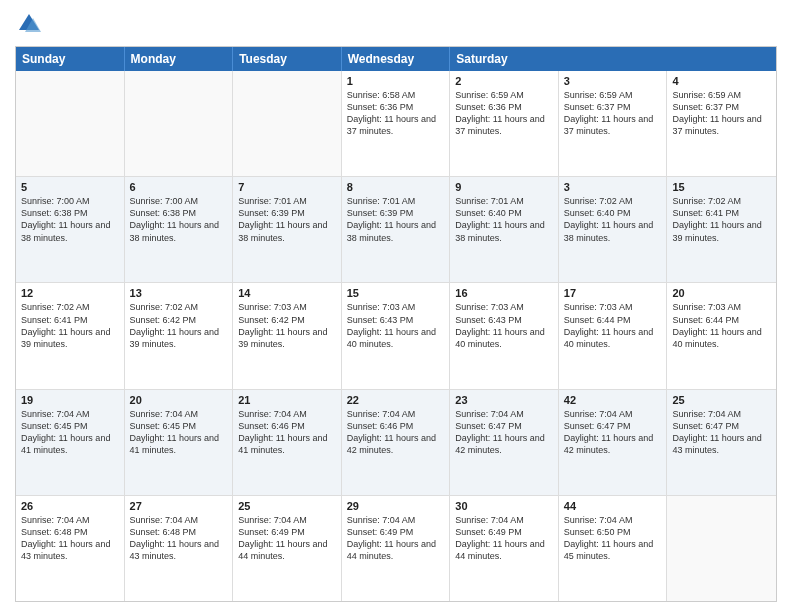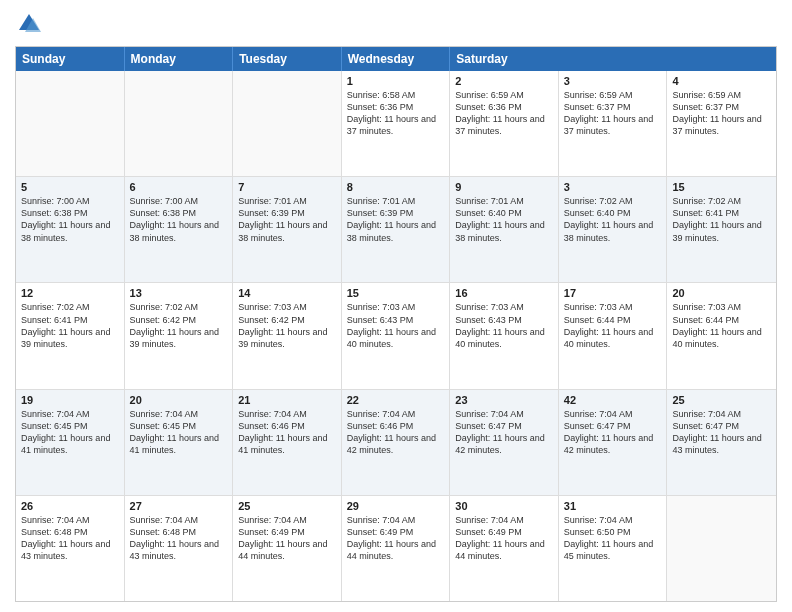--- a/index.html
+++ b/index.html
@@ -322,21 +322,21 @@
 Sunset: 6:49 PM
 Daylight: 11 hours and 44 minutes.</div>
           </div>
           <div class="cal-cell">
             <div class="day-num">30</div>
             <div class="cell-text" style="white-space: pre-line;">Sunrise: 7:04 AM
 Sunset: 6:49 PM
 Daylight: 11 hours and 44 minutes.</div>
           </div>
           <div class="cal-cell">
-            <div class="day-num">31</div>
+            <div class="day-num">44</div>
             <div class="cell-text" style="white-space: pre-line;">Sunrise: 7:04 AM
 Sunset: 6:50 PM
 Daylight: 11 hours and 45 minutes.</div>
           </div>
           <div class="cal-cell empty"></div>
         </div>
       </div>
   </div>
 </div>
 

